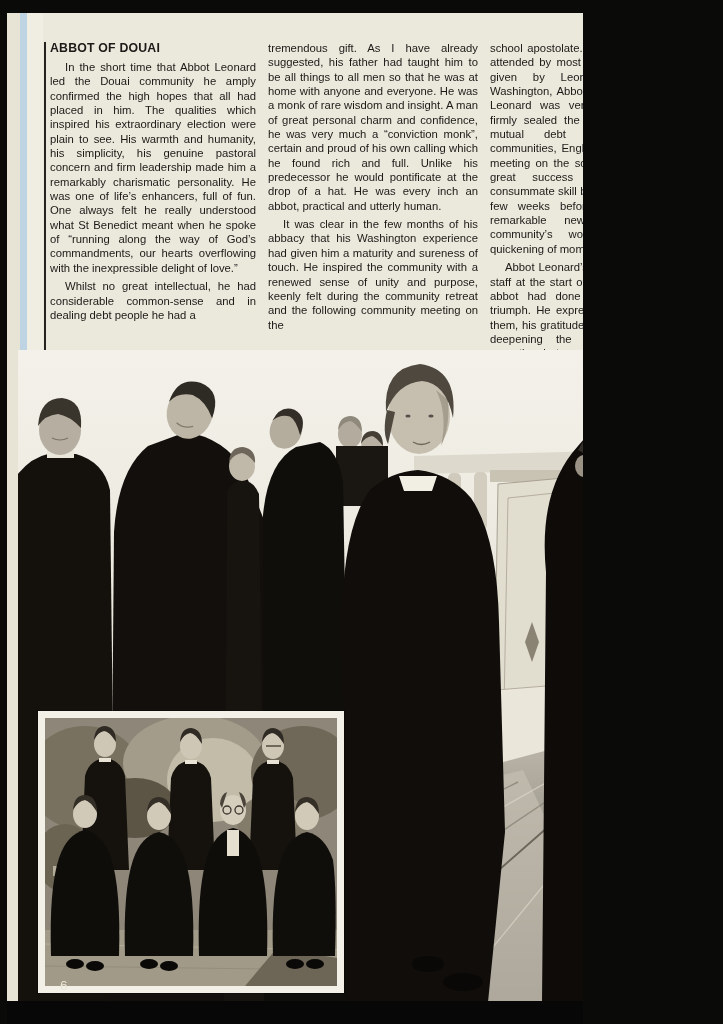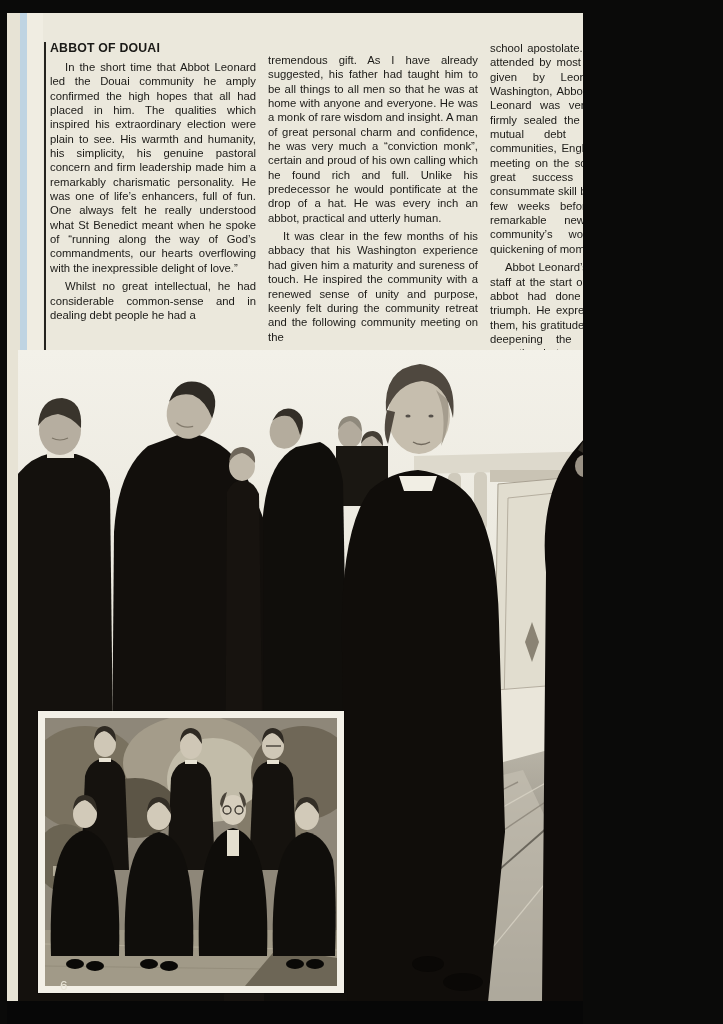--- a/index.html
+++ b/index.html
@@ -18,21 +18,21 @@
   
   .gutter-shade{position:absolute;left:672px;top:13px;width:31px;height:988px;z-index:7;
     background:linear-gradient(to right, rgba(40,36,30,0) 0%, rgba(40,36,30,.18) 55%, rgba(20,18,15,.5) 100%);}
   .gutter-strip{position:absolute;left:703px;top:13px;width:8px;height:988px;background:#d7d2c3;z-index:8;
     box-shadow:inset 2px 0 2px rgba(60,55,45,.6);}
   .stitch{position:absolute;left:705px;width:3px;height:11px;background:#4e4a42;border-radius:2px;z-index:9;}
   
   .text-zone{position:absolute;left:50px;top:41px;width:652px;height:318px;z-index:2;color:#1b1a17;}
   .col{position:absolute;top:0;font-size:11.3px;line-height:14.35px;text-align:justify;}
   .col-1{left:0;width:206px;}
-  .col-2{left:218px;width:210px;margin-top:12px;}
+  .col-2{left:218px;width:210px;}
   .col-3{left:440px;width:212px;}
   .col h2{font-size:12.3px;line-height:14px;margin:0 0 5px 0;letter-spacing:.2px;}
   .col p{margin:0 0 4px 0;}
   .col p.indent{text-indent:15px;}
   .col-rule{position:absolute;left:44px;top:42px;width:2px;height:332px;background:#25231f;z-index:2;}
   
   .main-photo{position:absolute;left:18px;top:350px;width:690px;height:652px;z-index:3;}
   .inset-photo{position:absolute;left:38px;top:711px;width:292px;height:268px;background:#f3f0e7;
     padding:7px;z-index:5;box-shadow:0 0 0 1px rgba(0,0,0,.25);}
   .page-number{position:absolute;left:60px;top:978px;z-index:6;color:#e9e5d7;font-size:13.5px;}

